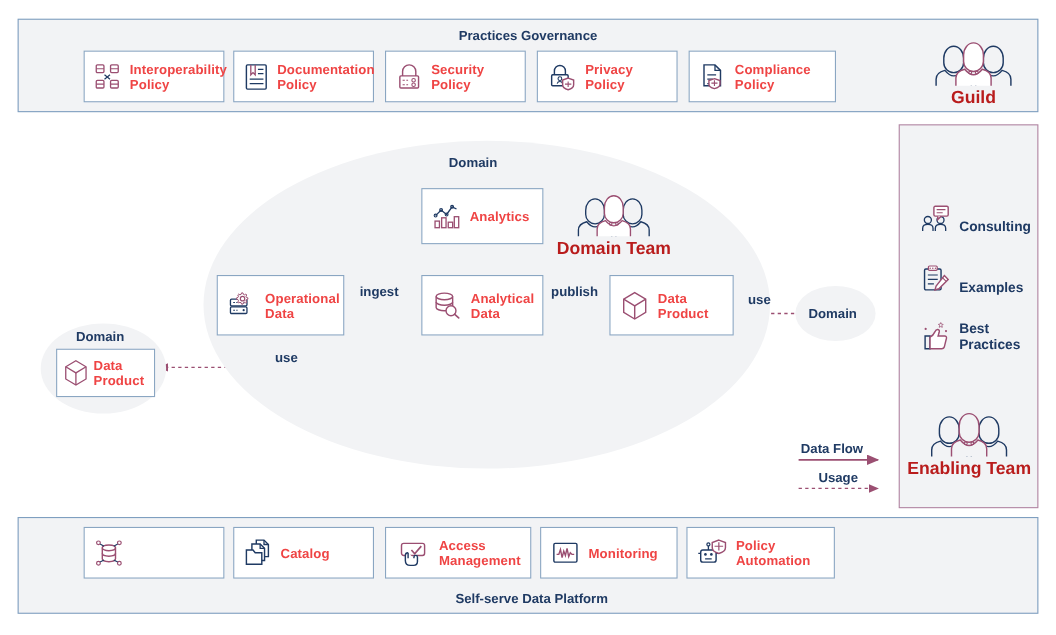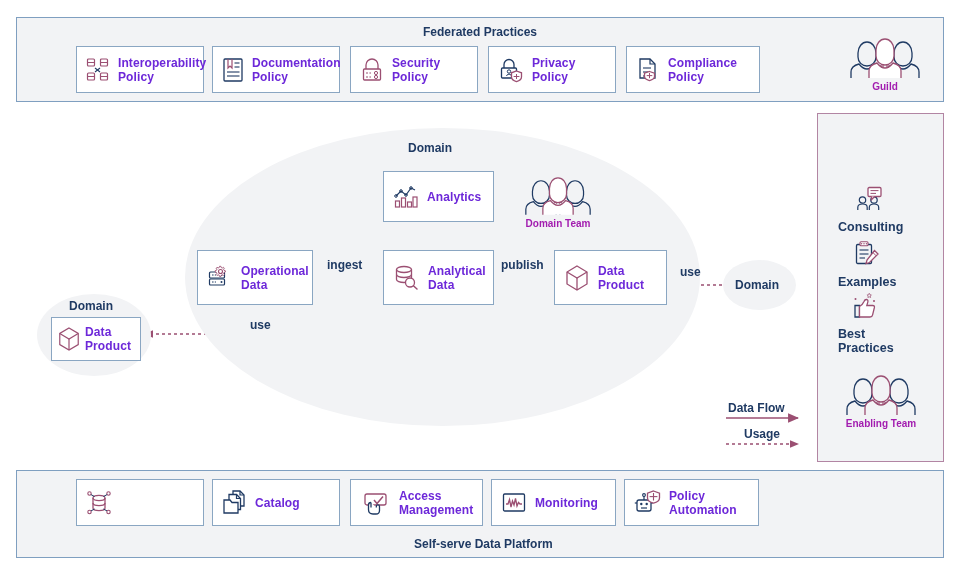--- a/index.html
+++ b/index.html
@@ -26,21 +26,21 @@
   
   .card {
     background: #ffffff;
     border: 1px solid #8aa6c2;
     display: flex;
     align-items: center;
     gap: 8px;
     padding: 0 9px;
   }
   .card .lbl {
-    color: #6d28d9;
+    color: #ef4444;
     font-size: 12px;
     font-weight: bold;
     line-height: 14px;
     letter-spacing: .1px;
   }
   .ico { flex: 0 0 auto; display: block; }
 
   
   .txt {
     color: #1f3a63;
@@ -51,24 +51,24 @@
   }
 
   
   .ellipse {
     background: #f2f3f5;
     border-radius: 50%;
   }
 
   
   .team { display: flex; flex-direction: column; align-items: center; gap: 2px; }
-  .team .cap { color:#a21caf; font-size:10px; font-weight:bold; white-space:nowrap; }
-
-  
-  .rail-item { display: flex; align-items: center; gap: 7px; flex-direction: column; }
+  .team .cap { color:#b91c1c; font-size:16px; font-weight:bold; white-space:nowrap; }
+
+  
+  .rail-item { display: flex; align-items: flex-end; gap: 7px; }
   .rail-item .lbl {
     color:#1f3a63; font-size:12.5px; font-weight:bold; line-height:14px;
   }
 </style>
 </head>
 <body>
 
 <div id="stage">
 
   <svg class="abs" width="960" height="577" style="left:0;top:0;pointer-events:none;">
@@ -104,21 +104,21 @@
     <g>
       <line x1="726" y1="418" x2="798" y2="418" stroke="#9b4f72" stroke-width="1.6" marker-end="url(#ah-solid)"></line>
     </g>
     <g>
       <line x1="726" y1="444" x2="798" y2="444" stroke="#9b4f72" stroke-width="1.3" stroke-dasharray="3,3" marker-end="url(#ah-dot)"></line>
     </g>
   </svg>
 
   <div class="abs panel" style="left:16px;top:17px;width:928px;height:85px;"></div>
 
-  <div class="abs txt" style="left:16px;top:25px;width:928px;text-align:center;">Federated Practices</div>
+  <div class="abs txt" style="left:16px;top:25px;width:928px;text-align:center;">Practices Governance</div>
 
   <div class="abs card" style="left:76px;top:46px;width:128px;height:47px;">
     <svg class="ico" width="24" height="26" viewBox="0 0 24 26">
       <rect x="1.5" y="2" width="7" height="7" rx="1" fill="none" stroke="#9b4f72" stroke-width="1.2"></rect>
       <line x1="1.5" y1="5.5" x2="8.5" y2="5.5" stroke="#9b4f72" stroke-width="1"></line>
       <rect x="14.5" y="2" width="7" height="7" rx="1" fill="none" stroke="#9b4f72" stroke-width="1.2"></rect>
       <line x1="14.5" y1="5.5" x2="21.5" y2="5.5" stroke="#9b4f72" stroke-width="1"></line>
       <rect x="1.5" y="16" width="7" height="7" rx="1" fill="none" stroke="#9b4f72" stroke-width="1.2"></rect>
       <line x1="1.5" y1="19.5" x2="8.5" y2="19.5" stroke="#9b4f72" stroke-width="1"></line>
       <rect x="14.5" y="16" width="7" height="7" rx="1" fill="none" stroke="#9b4f72" stroke-width="1.2"></rect>

